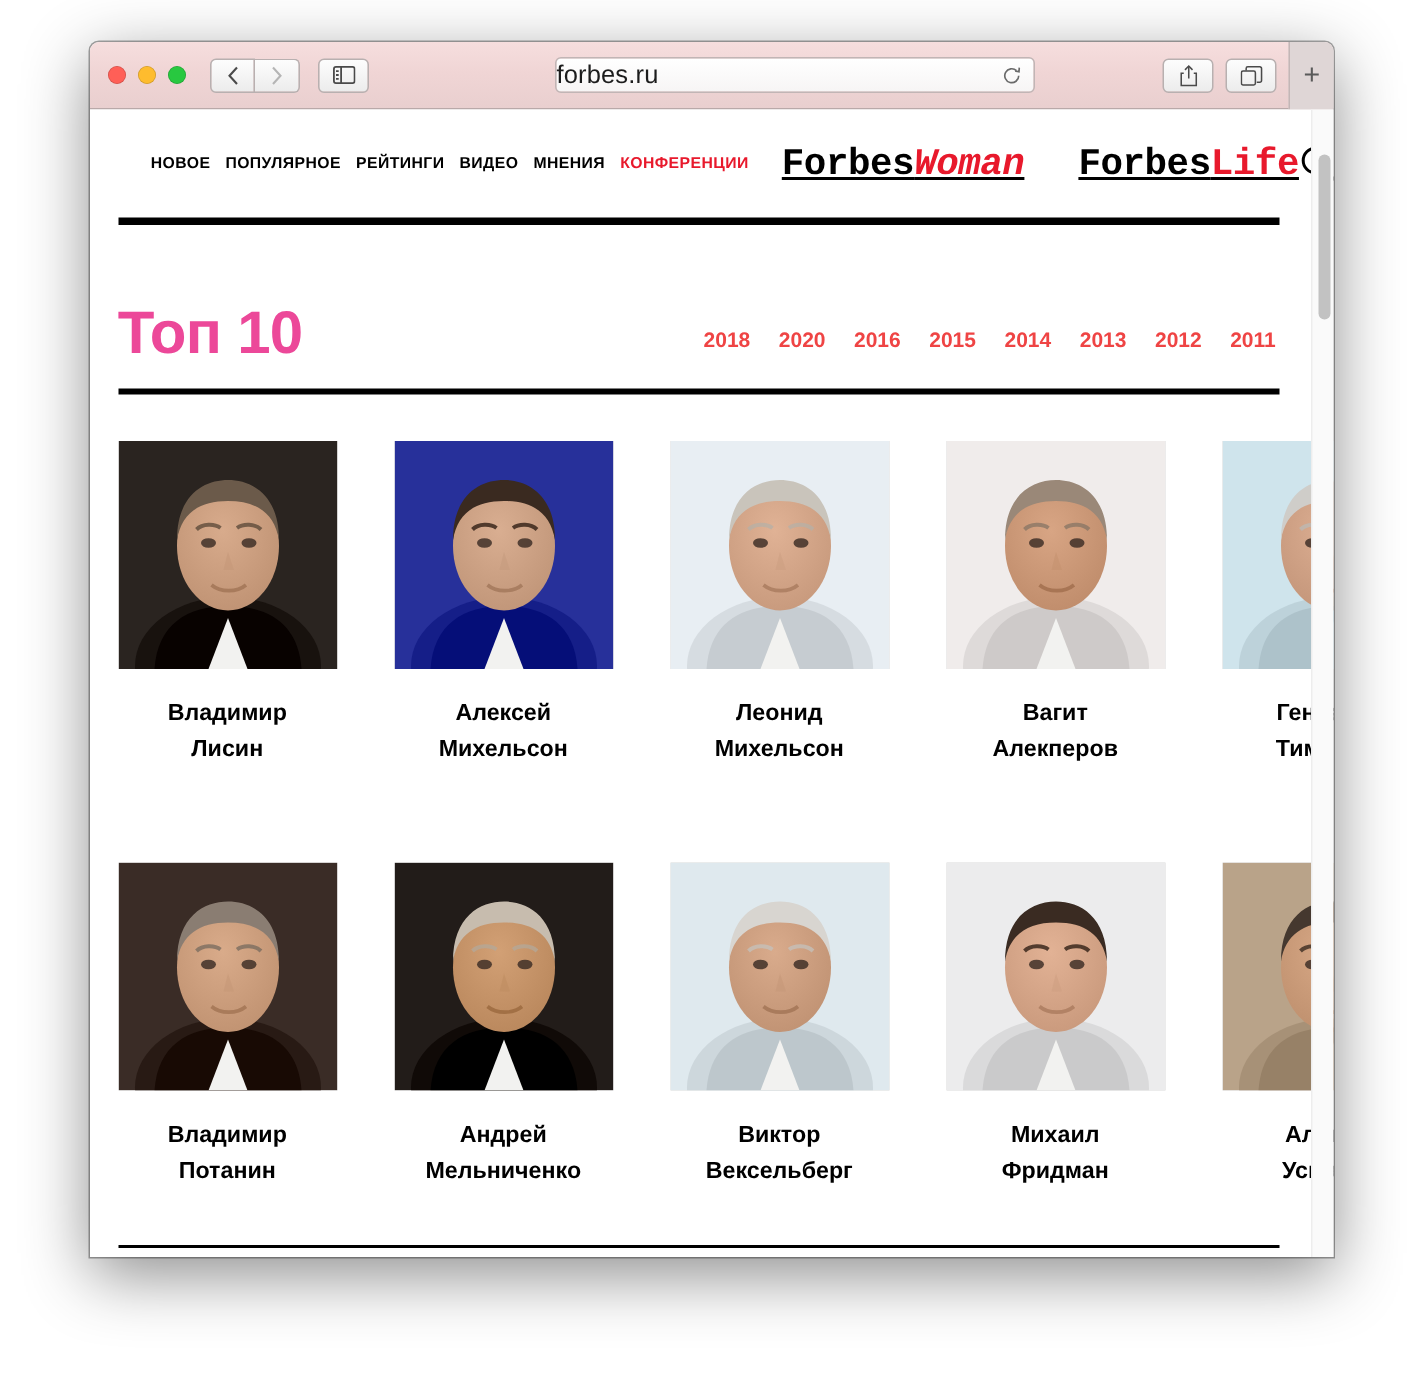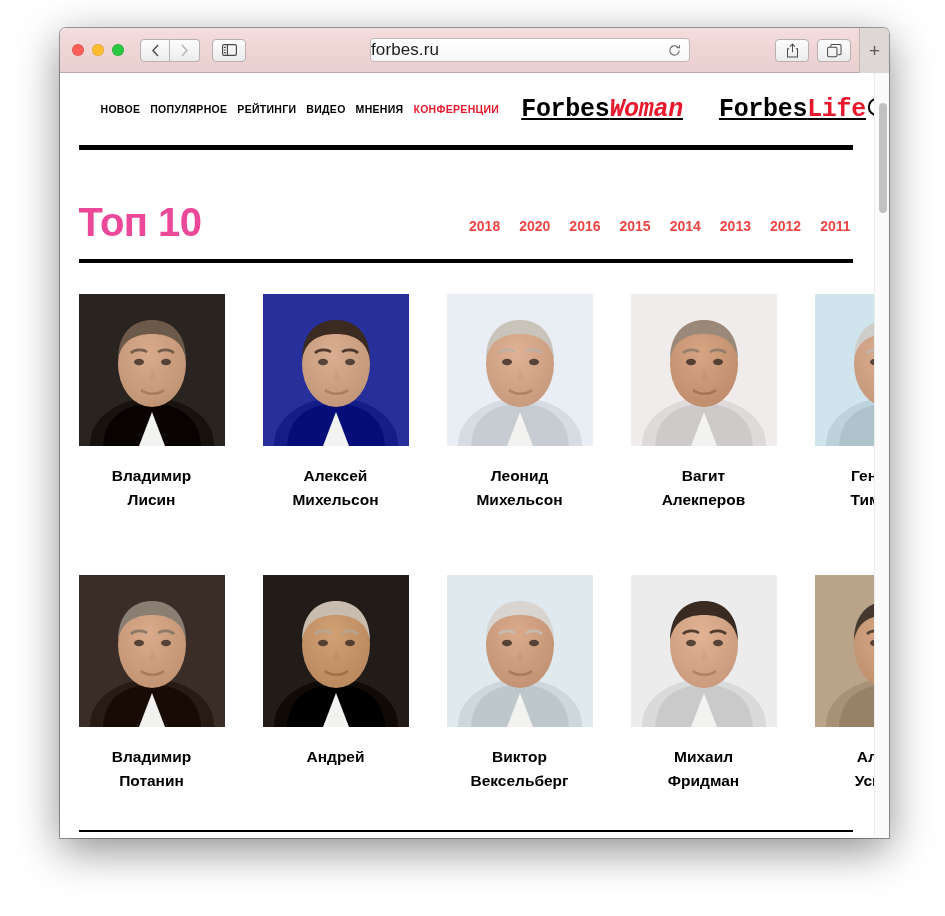--- a/index.html
+++ b/index.html
@@ -648,20 +648,21 @@
     <ellipse cx="60" cy="68" rx="5" ry="3.2" fill="#3a2c24" opacity="0.82"></ellipse>
     <ellipse cx="87" cy="68" rx="5" ry="3.2" fill="#3a2c24" opacity="0.82"></ellipse>
     <path d="M52 59 C56 55 64 55 68 58" stroke="#b3a89a" stroke-width="2.6" fill="none" opacity="0.75"></path>
     <path d="M79 58 C83 55 91 55 95 59" stroke="#b3a89a" stroke-width="2.6" fill="none" opacity="0.75"></path>
     <path d="M73 74 L70 86 L77 86 Z" fill="#be8c61" opacity="0.55"></path>
     <path d="M62 96 C68 101 79 101 85 96" stroke="#a27045" stroke-width="2.4" fill="none"></path>
   </svg>
                 </div>
                 <div class="card-name">
                   <span class="ln">Андрей</span>
+                  <span class="ln">Мельниченко</span>
                 </div>
               </div>
               <div class="card">
                 <div class="card-photo">
   <svg viewBox="0 0 146 152" preserveAspectRatio="xMidYMid slice" aria-hidden="true">
     <defs>
       <linearGradient id="pg8bg" x1="0" y1="0" x2="0.4" y2="1">
         <stop offset="0%" stop-color="#dfe9ee"></stop>
         <stop offset="100%" stop-color="#dfe9ee"></stop>
       </linearGradient>

